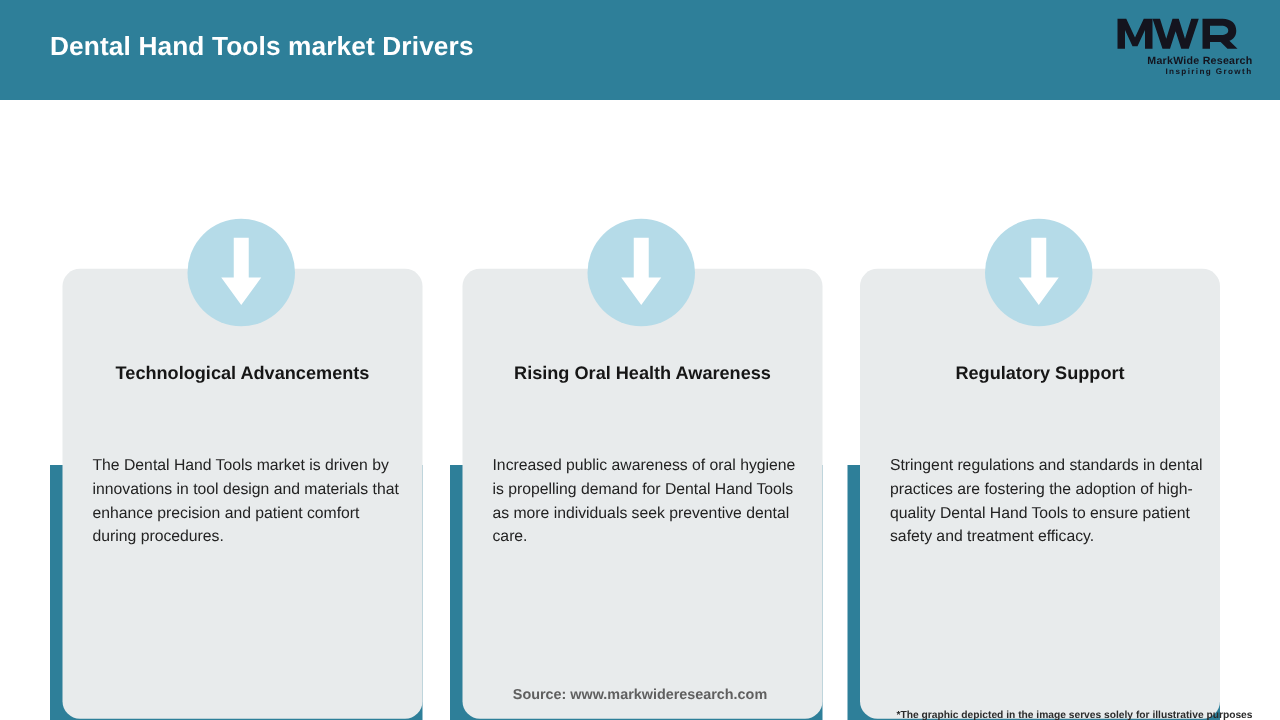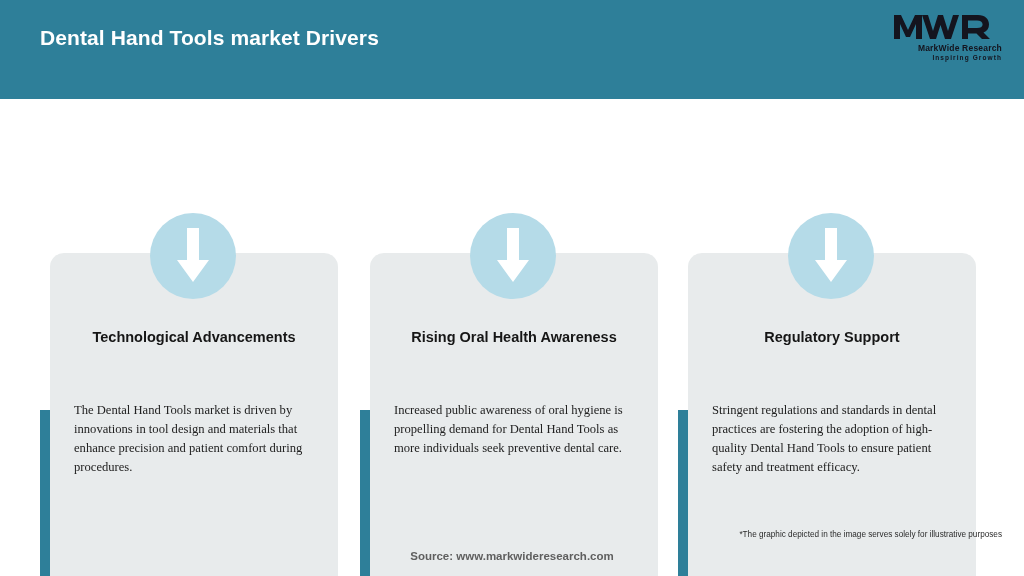--- a/index.html
+++ b/index.html
@@ -14,21 +14,21 @@
     font-family: "Liberation Sans", sans-serif;
     position: relative;
   }
 
   
   .header {
     position: absolute;
     left: 0;
     top: 0;
     width: 1024px;
-    height: 99px;
+    height: 80px;
     background: #2e7f99;
   }
   .header-title {
     position: absolute;
     left: 40px;
     top: 26px;
     font-size: 21px;
     font-weight: bold;
     color: #ffffff;
     letter-spacing: 0.1px;
@@ -65,21 +65,20 @@
     margin-top: 1px;
   }
 
   
   .cards {
     position: absolute;
     left: 0;
     top: 97px;
     width: 1024px;
     height: 440px;
-    margin-top: 38px;
   }
   .card-wrap {
     position: absolute;
     top: 40px;
     width: 298px;
     height: 400px;
   }
   .card-wrap.c0 { left: 40px; }
   .card-wrap.c1 { left: 360px; }
   .card-wrap.c2 { left: 678px; }
@@ -135,42 +134,42 @@
   }
   .card-body {
     position: absolute;
     left: 34px;
     top: 226px;
     width: 250px;
     font-size: 12.6px;
     color: #222222;
     line-height: 1.52;
     z-index: 4;
-    font-family: Liberation Serif, serif;
   }
 
   
   .footer-source {
     position: absolute;
     left: 0;
     top: 556px;
     width: 1024px;
     text-align: center;
     font-size: 11.5px;
     font-weight: bold;
     color: #5f5f5f;
     transform: translateY(-50%);
   }
   .footer-note {
     position: absolute;
     right: 22px;
-    top: 534px;
+    top: 572px;
     font-size: 8.2px;
     color: #2b2b2b;
     transform: translateY(-50%);
+    font-weight: bold;
   }
 </style>
 </head>
 <body>
 
 <div class="header">
   <div class="header-title">Dental Hand Tools market Drivers</div>
 
   <div class="logo">
     <span class="logo-mark">

